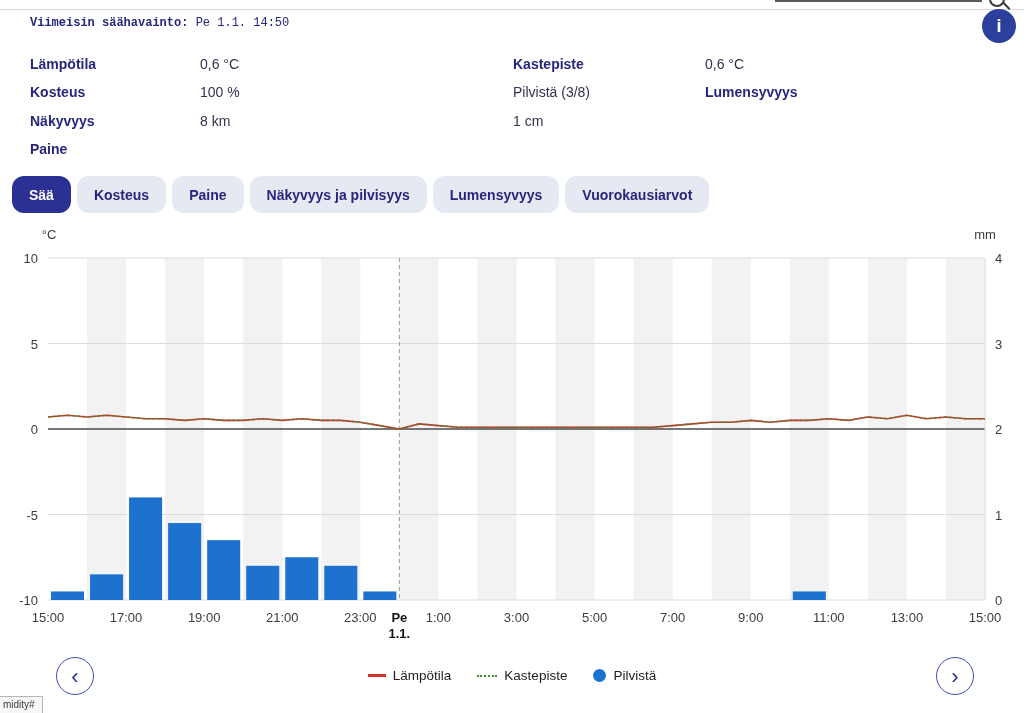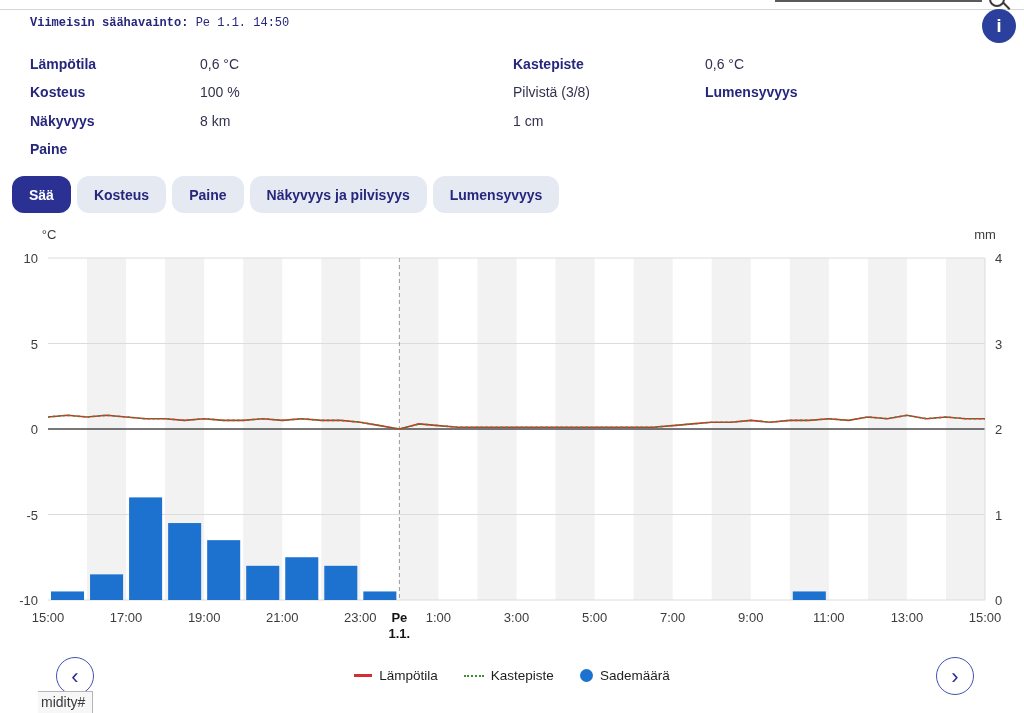--- a/index.html
+++ b/index.html
@@ -80,21 +80,21 @@
     position: absolute; top: 657px; width: 38px; height: 38px;
     border-radius: 50%; background: #ffffff; border: 1.5px solid #4054b4;
     color: var(--accent); font-size: 22px; line-height: 33px; text-align: center;
     cursor: pointer; font-family: "Liberation Sans", sans-serif; padding: 0;
   }
   .nav-button.prev { left: 56px; }
   .nav-button.next { left: 936px; }
   .status-bubble {
     position: absolute; bottom: 0; left: 0;
     background: #f7f7f7; border: 1px solid #b5b5b5; border-left: none; border-bottom: none;
-    font-size: 14px; color: #3a3a3a; padding: 2px 7px 3px 3px; z-index: 5; margin-left: 38px;
+    font-size: 10px; color: #3a3a3a; padding: 2px 7px 3px 3px; z-index: 5;
   }
 </style>
 </head>
 <body>
 
 <div class="top-rule"></div>
 <div class="search-underline"></div>
 <div class="search-glyph-circle"></div>
 <div class="search-glyph-handle"></div>
 
@@ -122,20 +122,21 @@
   <span class="obs-label">Lumensyvyys</span>
   <span class="obs-value">1 cm</span>
 </div>
 
 <div class="tabs">
   <button class="tab active">Sää</button>
   <button class="tab">Kosteus</button>
   <button class="tab">Paine</button>
   <button class="tab">Näkyvyys ja pilvisyys</button>
   <button class="tab">Lumensyvyys</button>
+  <button class="tab">Vuorokausiarvot</button>
 </div>
 
 <svg id="chart-svg" width="1024" height="418" viewBox="0 0 1024 418">
     <rect x="87.04166666666666" y="33" width="39.041666666666664" height="342" fill="#f2f2f2"></rect>
     <rect x="165.125" y="33" width="39.041666666666664" height="342" fill="#f2f2f2"></rect>
     <rect x="243.20833333333331" y="33" width="39.041666666666664" height="342" fill="#f2f2f2"></rect>
     <rect x="321.29166666666663" y="33" width="39.041666666666664" height="342" fill="#f2f2f2"></rect>
     <rect x="399.375" y="33" width="39.041666666666664" height="342" fill="#f2f2f2"></rect>
     <rect x="477.4583333333333" y="33" width="39.041666666666664" height="342" fill="#f2f2f2"></rect>
     <rect x="555.5416666666666" y="33" width="39.041666666666664" height="342" fill="#f2f2f2"></rect>
@@ -196,20 +197,20 @@
   <div class="legend-item">
     <span class="sw-line" style="border-top-color: rgb(211, 47, 47);"></span>
     <span>Lämpötila</span>
   </div>
   <div class="legend-item">
     <span class="sw-dotted" style="border-top-color: rgb(63, 143, 42);"></span>
     <span>Kastepiste</span>
   </div>
   <div class="legend-item">
     <span class="sw-dot" style="background: rgb(30, 114, 207);"></span>
-    <span>Sademäärä</span>
+    <span>Pilvistä</span>
   </div>
 </div>
 
 <button class="nav-button prev">‹</button>
 <button class="nav-button next">›</button>
 
 <div class="status-bubble">midity#</div>
 
 </body></html>

